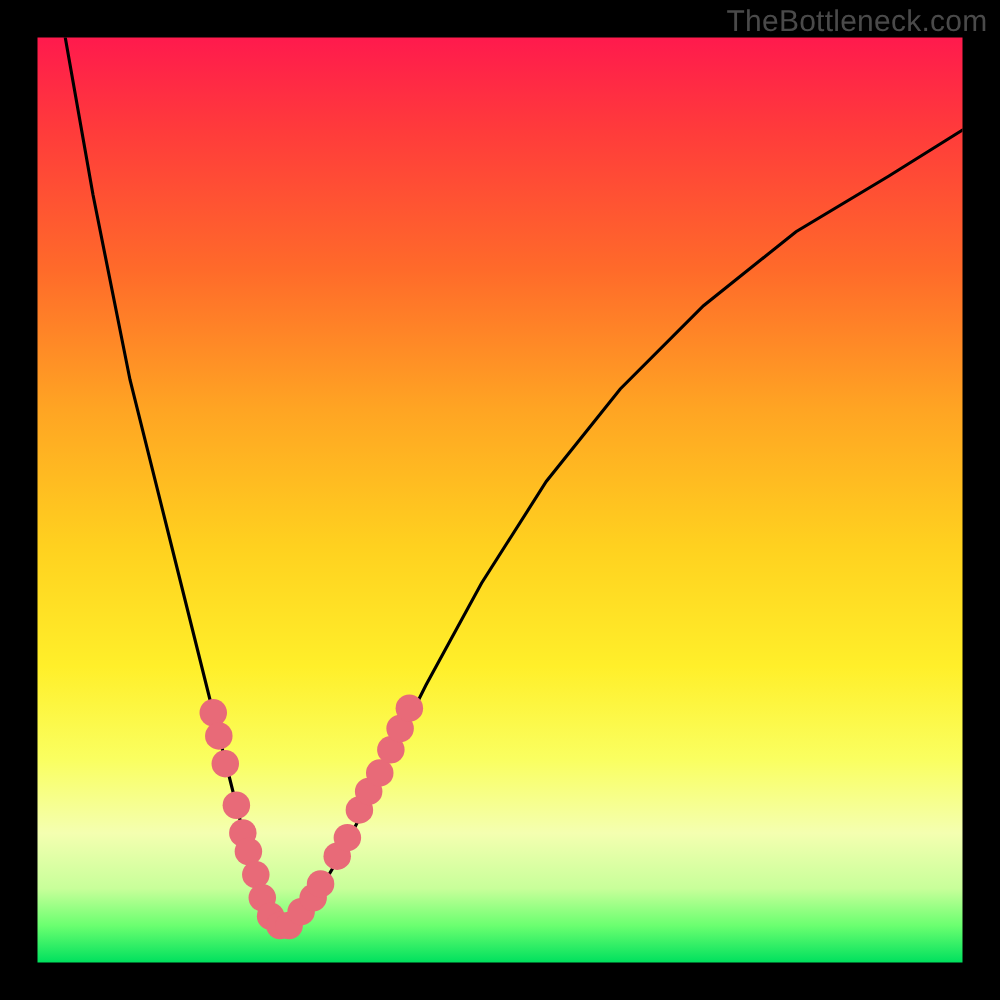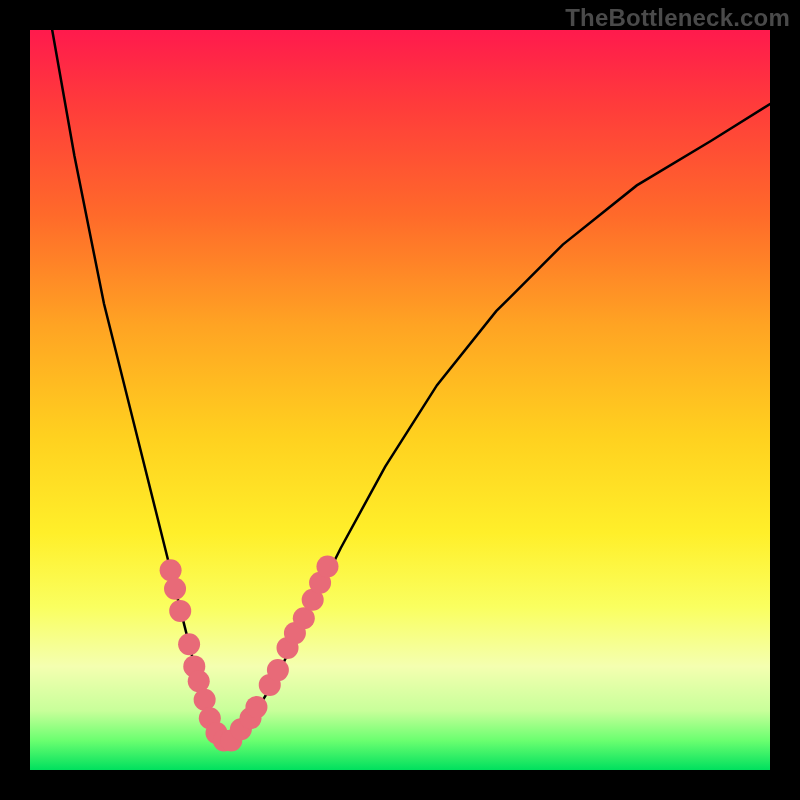--- a/index.html
+++ b/index.html
@@ -38,21 +38,21 @@
       #6bff70 96%,
       #00e05e 100%
     );
   }
   .watermark {
     position: absolute;
     top: 4px;
     right: 10px;
     color: #4a4a4a;
     font-size: 24px;
-    font-weight: 700;
+    font-weight: 400;
     letter-spacing: 0.2px;
     user-select: none;
   }
   svg.curve {
     position: absolute;
     left: 0;
     top: 0;
     width: 740px;
     height: 740px;
   }

